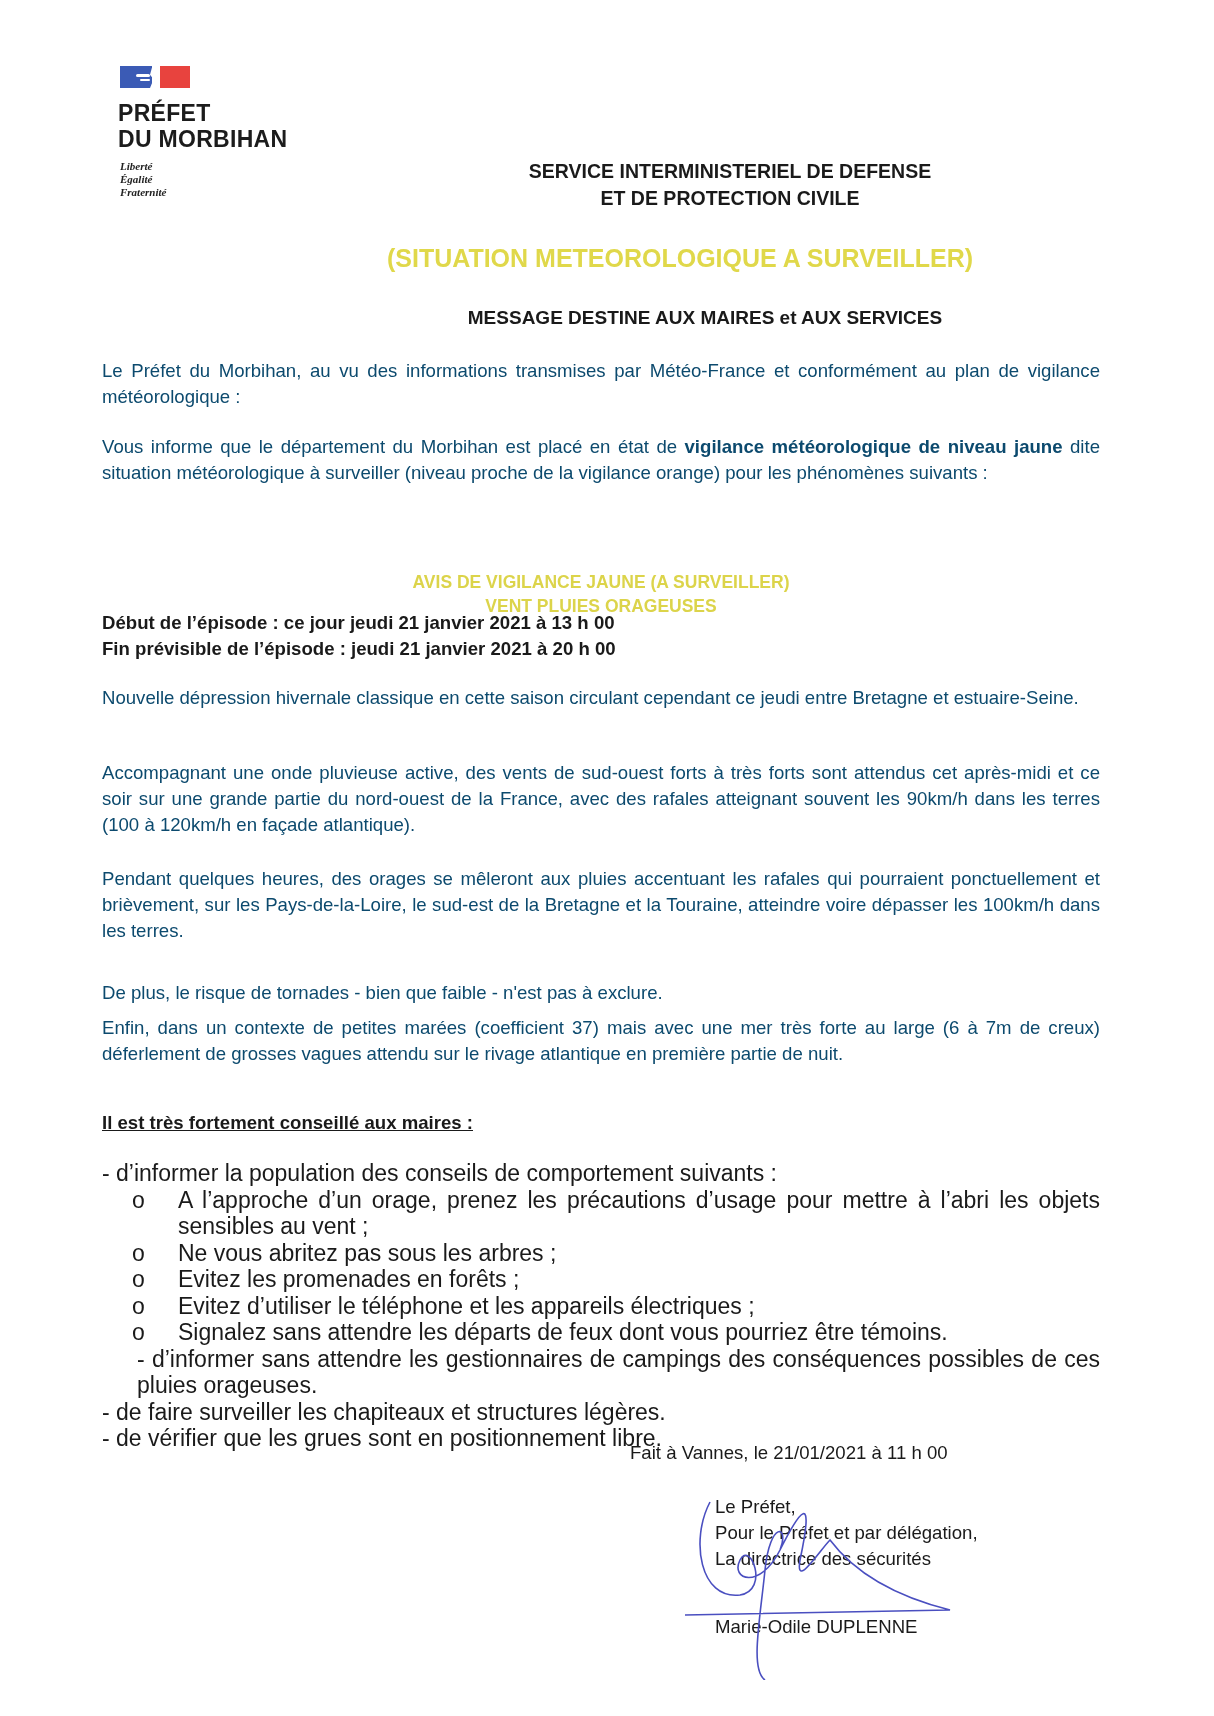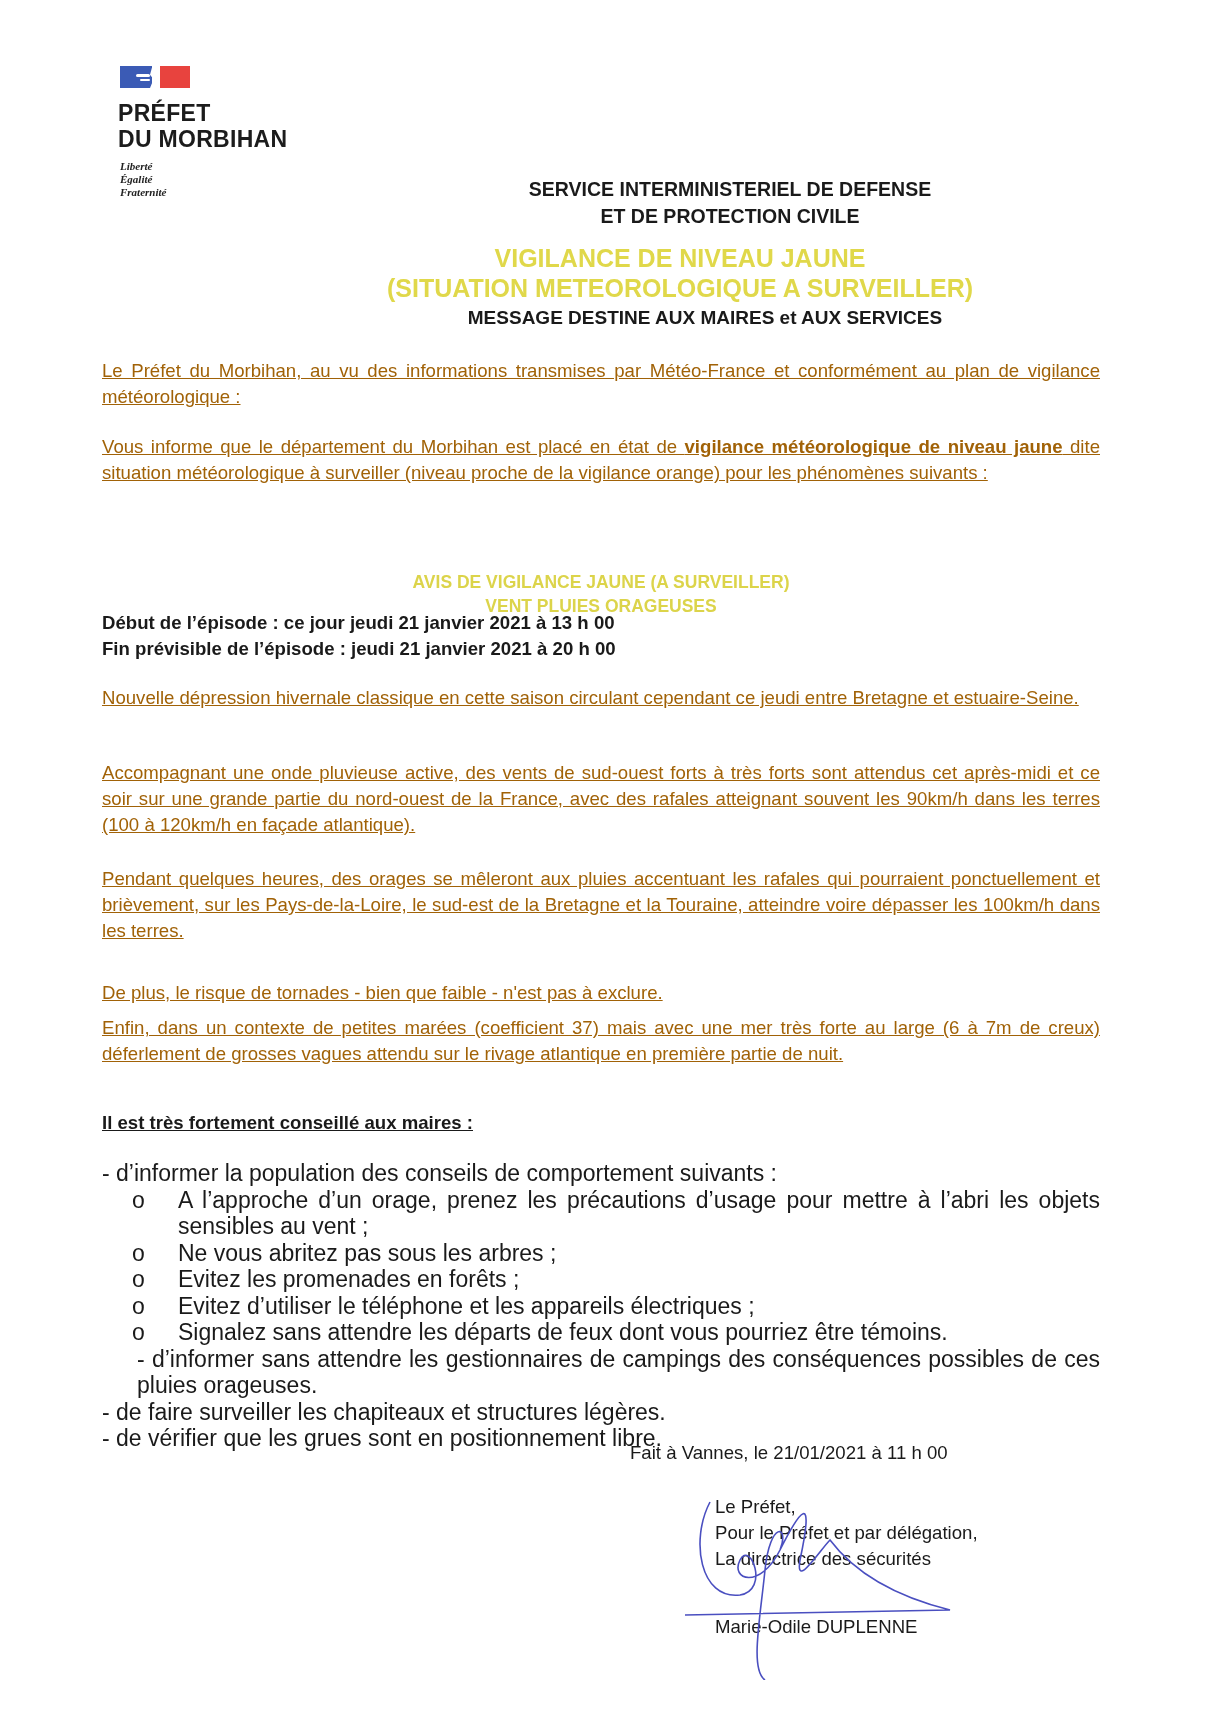--- a/index.html
+++ b/index.html
@@ -11,25 +11,25 @@
   .flag .blue { position: absolute; left: 0; top: 0; width: 32px; height: 22px; background: #3b5bb5; }
   .flag .red { position: absolute; left: 40px; top: 0; width: 30px; height: 22px; background: #e8433e; }
   .flag .mid { position: absolute; left: 30px; top: 0; width: 12px; height: 22px; background: #fff;
                clip-path: polygon(20% 0, 100% 0, 80% 40%, 100% 60%, 60% 100%, 0 100%, 30% 60%, 0 40%); }
   .flag .swoosh { position: absolute; left: 16px; top: 8px; width: 14px; height: 3px; background: #fff; border-radius: 2px; }
   .flag .swoosh2 { position: absolute; left: 20px; top: 13px; width: 10px; height: 2px; background: #fff; border-radius: 2px; }
   .pref-title { left: 118px; top: 100px; font-weight: bold; font-size: 23px; line-height: 26px; letter-spacing: 0.3px; color: #1c1c1c; }
   .devise { left: 120px; top: 160px; font-family: "Liberation Serif", serif; font-style: italic; font-weight: bold;
             font-size: 11px; line-height: 13px; color: #222; }
   
-  .service { left: 420px; top: 176px; width: 620px; text-align: center; font-weight: bold; font-size: 19.5px; line-height: 27px; color: #1a1a1a; }
+  .service { left: 420px; top: 158px; width: 620px; text-align: center; font-weight: bold; font-size: 19.5px; line-height: 27px; color: #1a1a1a; }
   .vig-title { left: 220px; top: 243px; width: 920px; text-align: center; font-weight: bold; font-size: 25px; line-height: 30px; color: #e0d84a; }
   .msg-dest { left: 260px; top: 307px; width: 890px; text-align: center; font-weight: bold; font-size: 19px; color: #1a1a1a; }
   
-  .body-text { left: 102px; width: 998px; font-size: 18.6px; line-height: 26px; text-align: justify; color: #a16207; text-decoration: underline; }
+  .body-text { left: 102px; width: 998px; font-size: 18.6px; line-height: 26px; text-align: justify; color: #0c4a6e; }
   .avis { left: 102px; top: 533px; width: 998px; text-align: center; font-weight: bold; font-size: 17.5px; line-height: 24px; color: #dcd44a; margin-top: 37px; }
   .dates { left: 102px; top: 610px; font-weight: bold; font-size: 18.6px; line-height: 26px; }
   .advice-head { left: 102px; top: 1112px; font-weight: bold; font-size: 18.6px; text-decoration: underline; }
   .list { left: 102px; top: 1160px; width: 998px; font-size: 23px; line-height: 26.5px; }
   .list .sub { display: flex; padding-left: 30px; }
   .list .sub .bullet { width: 46px; flex: none; }
   .list .sub .txt { flex: 1; text-align: justify; }
   .fait { left: 630px; top: 1442px; font-size: 18.6px; }
   .sig-block { left: 715px; top: 1494px; font-size: 18.6px; line-height: 26px; }
   .sig-name { left: 715px; top: 1616px; font-size: 18.6px; }
@@ -55,21 +55,20 @@
   <div>Égalité</div>
   <div>Fraternité</div>
 </div>
 
 <div class="abs service">
   <div>SERVICE INTERMINISTERIEL DE DEFENSE</div>
   <div>ET DE PROTECTION CIVILE</div>
 </div>
 
 <div class="abs vig-title">
-  <div>VIGILANCE DE NIVEAU JAUNE</div>
   <div>(SITUATION METEOROLOGIQUE A SURVEILLER)</div>
 </div>
 <div class="abs msg-dest">MESSAGE DESTINE AUX MAIRES et AUX SERVICES</div>
 
 <div class="abs body-text" style="top:358px;">Le Préfet du Morbihan, au vu des informations transmises par Météo-France et conformément au plan de vigilance météorologique :</div>
 <div class="abs body-text" style="top:434px;"><span>Vous informe que le département du Morbihan est placé en état de </span><b>vigilance météorologique de niveau jaune</b><span> dite situation météorologique à surveiller (niveau proche de la vigilance orange) pour les phénomènes suivants :</span></div>
 
 <div class="abs avis">
   <div>AVIS DE VIGILANCE JAUNE (A SURVEILLER)</div>
   <div>VENT PLUIES ORAGEUSES</div>

